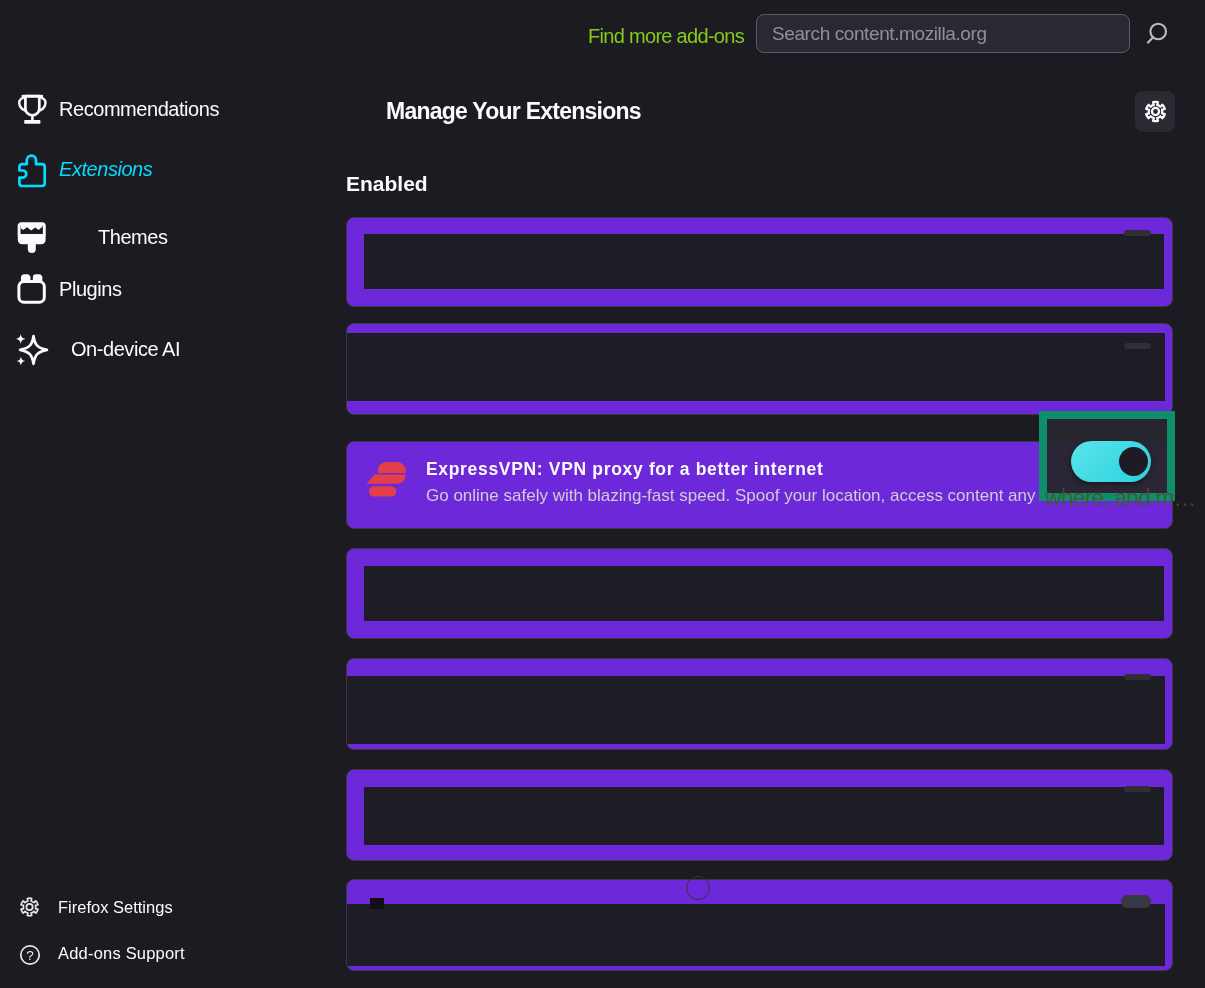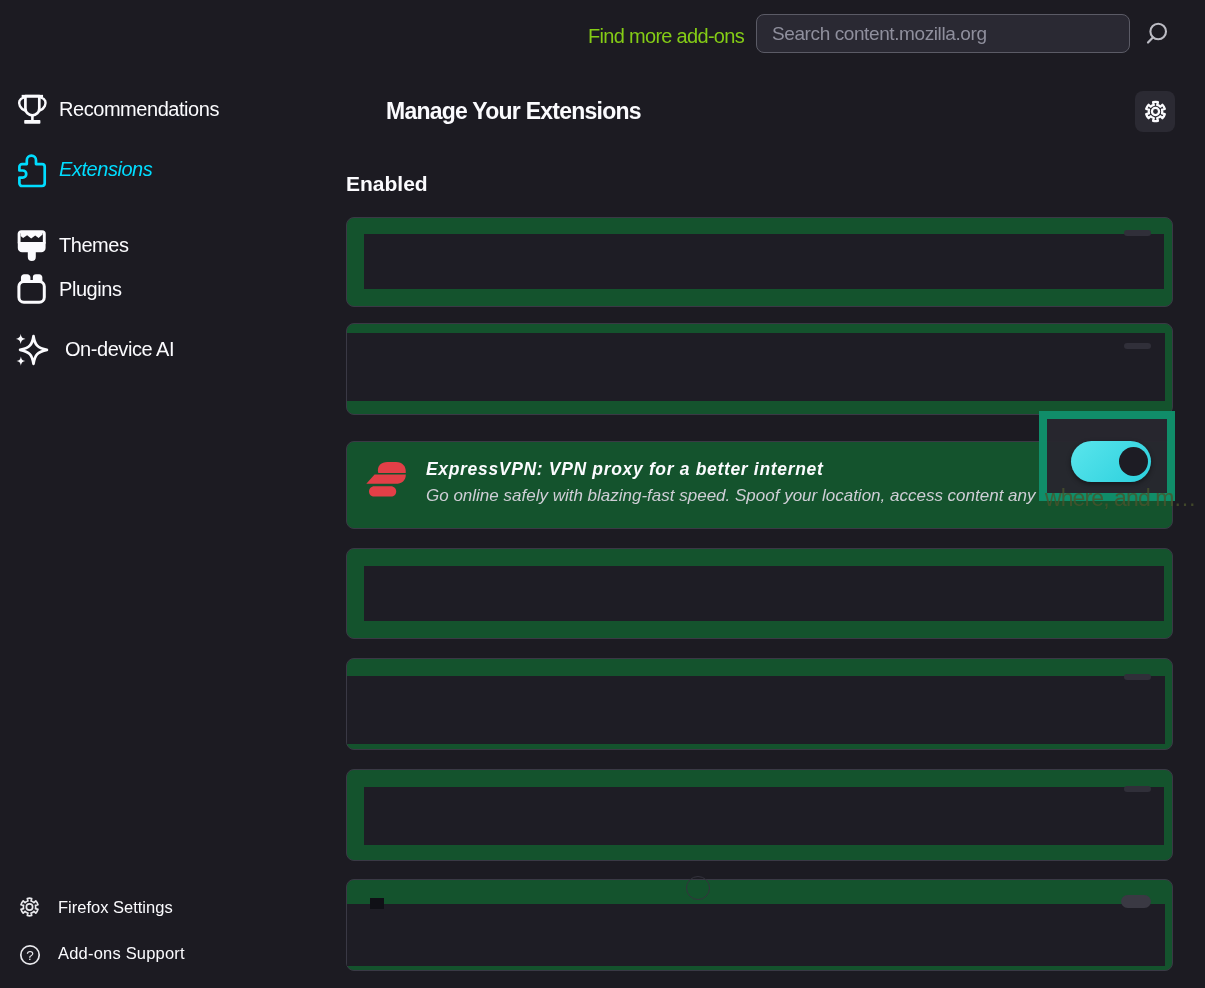--- a/index.html
+++ b/index.html
@@ -4,22 +4,22 @@
 <style>
   html,body{margin:0;padding:0;}
   body{width:1205px;height:988px;background:#1c1b22;position:relative;overflow:hidden;
        font-family:"Liberation Sans", sans-serif;color:#fbfbfe;}
   .abs{position:absolute;}
   
   .navitem{position:absolute;left:0;height:34px;display:flex;align-items:center;}
   .navicon{position:absolute;left:16px;}
   .navtext{position:absolute;left:59px;font-size:20px;letter-spacing:-0.45px;}
   
-  .card{position:absolute;left:346px;width:827px;background:#14532d;border:1px solid #3a3945;
-        border-radius:8px;box-sizing:border-box;font-style:italic;}
+  .card{position:absolute;left:346px;width:827px;background:#6d28d9;border:1px solid #3a3945;
+        border-radius:8px;box-sizing:border-box;}
   .redact{position:absolute;background:#1e1d25;}
   .dash{position:absolute;background:#302f39;border-radius:4px;}
 </style>
 </head>
 <body>
 
   <div class="abs" style="right:461px;top:24.5px;font-size:20px;letter-spacing:-0.7px;color:#84cc16;">Find more add-ons</div>
   <div class="abs" style="left:756px;top:14px;width:374px;height:39px;background:#2a2933;border:1.5px solid #5b5b66;border-radius:8px;box-sizing:border-box;"></div>
   <div class="abs" style="left:772px;top:23px;font-size:19px;letter-spacing:-0.4px;color:#8f8f9d;">Search content.mozilla.org</div>
   <svg class="abs" style="left:1143px;top:20px;" width="28" height="28" viewBox="0 0 28 28" fill="none">
@@ -37,21 +37,21 @@
       <rect x="8.2" y="26" width="16.2" height="3.7" rx="0.8" fill="#fbfbfe"></rect>
     </svg>
     <div class="navtext" style="top:0;position:relative;left:59px;">Recommendations</div>
   </div>
   <div class="navitem" style="top:152px;">
     <svg class="navicon" style="top:1.5px;left:16.5px;position:absolute;" width="30" height="34" viewBox="0 0 30 34" fill="none">
       <path d="M9.8 10.1 V6.2 A4.6 4.6 0 0 1 19 6.2 V10.1 H25 A2.7 2.7 0 0 1 27.7 12.8 V29.3 A2.7 2.7 0 0 1 25 32 H5.1 A2.7 2.7 0 0 1 2.4 29.3 V23.6 H5.7 A3.55 3.55 0 0 0 5.7 16.5 H2.4 V12.8 A2.7 2.7 0 0 1 5.1 10.1 Z" stroke="#00ddff" stroke-width="2.7" stroke-linejoin="round"></path>
     </svg>
     <div class="navtext" style="top:0;position:relative;left:59px;color:#00ddff;font-style:italic;">Extensions</div>
   </div>
-  <div class="navitem" style="top:228px;">
+  <div class="navitem" style="top:220px;padding-left:39px;">
     <svg class="navicon" style="top:1px;left:16px;position:absolute;" width="32" height="32" viewBox="0 0 32 32" fill="none">
       <rect x="3.1" y="2.6" width="25.2" height="12.6" rx="2.2" stroke="#fbfbfe" stroke-width="2.9"></rect>
       <path d="M4.6 4 h22 v1.4 l-4 3.7 -3.4 -2.7 -4 3.2 -4.1 -3.4 -4 2.9 -2.5 -2.1 z" fill="#fbfbfe"></path>
       <path d="M3.1 14.4 h25.2 v4.6 a3 3 0 0 1 -3 3 h-19.2 a3 3 0 0 1 -3 -3 z" fill="#fbfbfe" stroke="#fbfbfe" stroke-width="2.6"></path>
       <path d="M11.8 21.8 h8 v6.2 a4 4 0 0 1 -8 0 z" fill="#fbfbfe"></path>
     </svg>
     <div class="navtext" style="top:0;position:relative;left:59px;">Themes</div>
   </div>
   <div class="navitem" style="top:272px;text-align:center;">
     <svg class="navicon" style="top:1px;left:16px;position:absolute;" width="32" height="32" viewBox="0 0 32 32" fill="none">
@@ -60,21 +60,21 @@
       <rect x="2.9" y="8.6" width="25.4" height="20.6" rx="5" stroke="#fbfbfe" stroke-width="3"></rect>
     </svg>
     <div class="navtext" style="top:0;position:relative;left:59px;">Plugins</div>
   </div>
   <div class="navitem" style="top:332px;">
     <svg class="navicon" style="top:1px;left:16px;position:absolute;" width="34" height="34" viewBox="0 0 34 34" fill="none">
       <path d="M17.5 3.2 C18.9 12.2 21.6 14.9 30.9 16.9 C21.6 18.9 18.9 21.6 17.5 30.9 C16.1 21.6 13.4 18.9 4.1 16.9 C13.4 14.9 16.1 12.2 17.5 3.2 Z" stroke="#fbfbfe" stroke-width="2.7" stroke-linejoin="round"></path>
       <path d="M4.7 0.8 C5.3 4.3 6.3 5.3 9.5 5.9 C6.3 6.5 5.3 7.5 4.7 11 C4.1 7.5 3.1 6.5 -0.1 5.9 C3.1 5.3 4.1 4.3 4.7 0.8 Z" fill="#fbfbfe"></path>
       <path transform="translate(0,-1.5)" d="M4.9 25 C5.5 28.1 6.4 29 9.3 29.6 C6.4 30.2 5.5 31.1 4.9 34.2 C4.3 31.1 3.4 30.2 0.5 29.6 C3.4 29 4.3 28.1 4.9 25 Z" fill="#fbfbfe"></path>
     </svg>
-    <div class="navtext" style="top:0;position:relative;left:65px;">On-device AI</div>
+    <div class="navtext" style="top:0;position:relative;left:71px;">On-device AI</div>
   </div>
 
   <svg class="abs" style="left:19px;top:896px;" width="21" height="22" viewBox="0 0 20 20" fill="none">
     <path d="M 7.91 1.86 A 8.40 8.40 0 0 1 12.09 1.86 L 11.47 4.29 A 5.90 5.90 0 0 1 14.22 5.87 L 16.00 4.12 A 8.40 8.40 0 0 1 18.09 7.74 L 15.68 8.41 A 5.90 5.90 0 0 1 15.68 11.59 L 18.09 12.26 A 8.40 8.40 0 0 1 16.00 15.88 L 14.22 14.13 A 5.90 5.90 0 0 1 11.47 15.71 L 12.09 18.14 A 8.40 8.40 0 0 1 7.91 18.14 L 8.53 15.71 A 5.90 5.90 0 0 1 5.78 14.13 L 4.00 15.88 A 8.40 8.40 0 0 1 1.91 12.26 L 4.32 11.59 A 5.90 5.90 0 0 1 4.32 8.41 L 1.91 7.74 A 8.40 8.40 0 0 1 4.00 4.12 L 5.78 5.87 A 5.90 5.90 0 0 1 8.53 4.29 L 7.91 1.86 Z" stroke="#e8e8ec" stroke-width="1.6" stroke-linejoin="round"></path>
     <circle cx="10" cy="10" r="3" stroke="#e8e8ec" stroke-width="1.6"></circle>
   </svg>
   <div class="abs" style="left:58px;top:897.7px;font-size:16.5px;color:#fbfbfe;">Firefox Settings</div>
   <svg class="abs" style="left:19px;top:944px;" width="22" height="22" viewBox="0 0 22 22" fill="none">
     <circle cx="11" cy="11" r="9.2" stroke="#e8e8ec" stroke-width="1.7"></circle>
     <text x="11" y="15.8" text-anchor="middle" font-family="Liberation Sans" font-size="13.5" fill="#e8e8ec">?</text>

